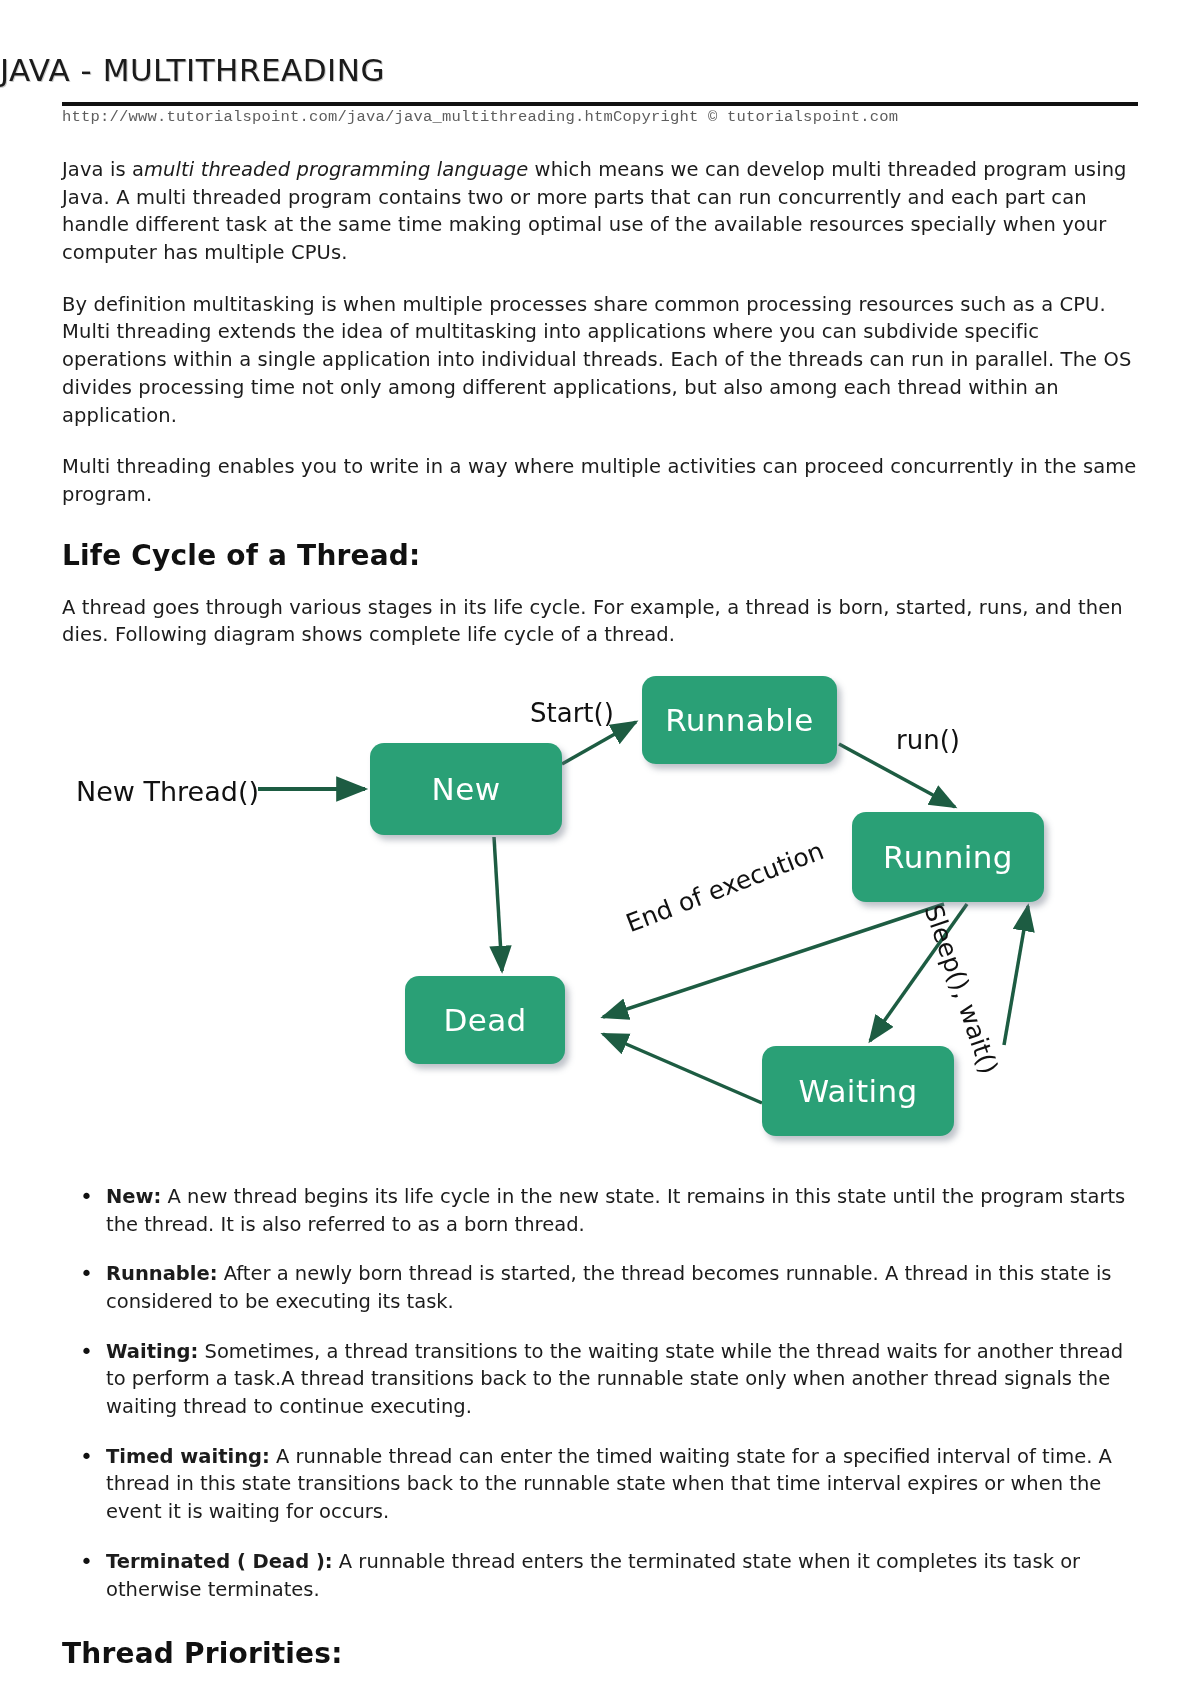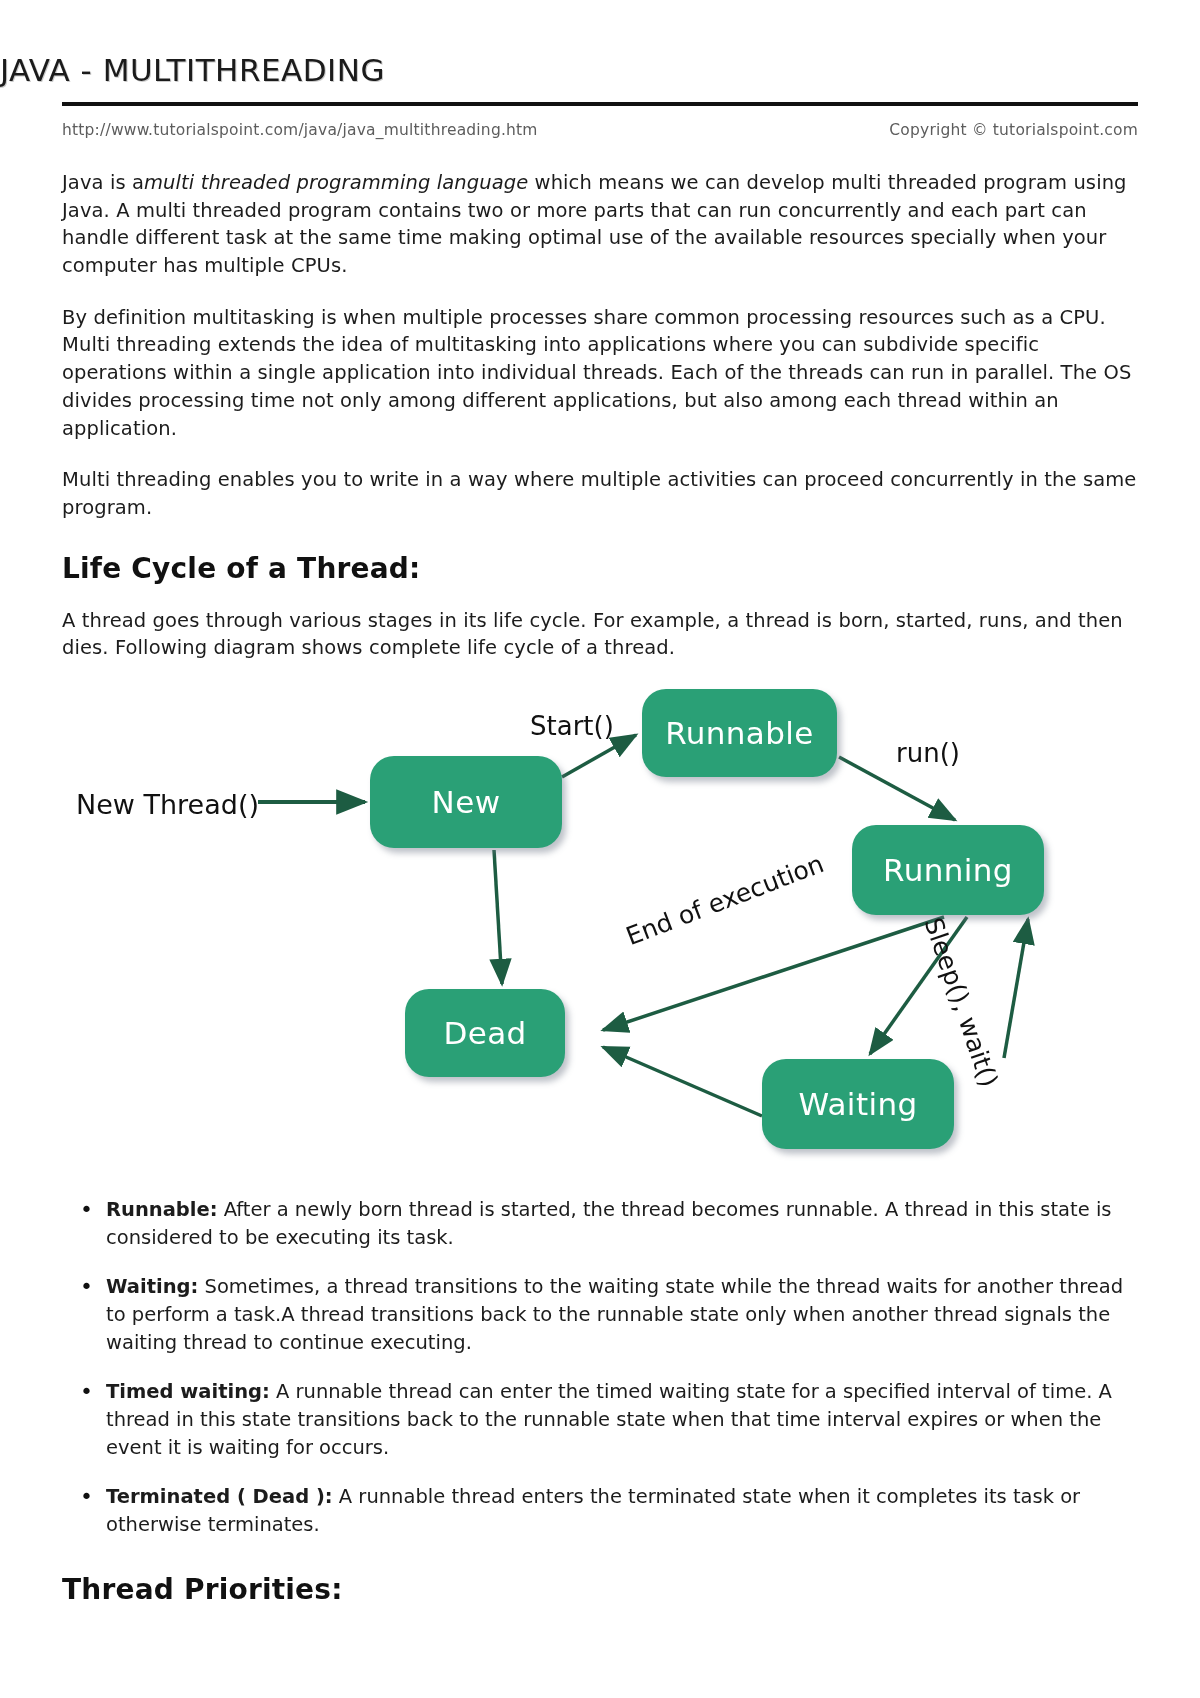--- a/index.html
+++ b/index.html
@@ -36,26 +36,27 @@
     padding-top: 52px;
     text-shadow: 1px 1px 0 rgba(160,160,160,0.55);
   }
   .title-rule {
     height: 4px;
     background: #111;
     margin: 14px 62px 0 62px;
   }
   .header-meta {
     display: flex;
-    justify-content: space-between;
+    justify-content: flex-start;
     align-items: baseline;
-    margin: 15px 62px 0 62px;
+    margin: 2px 62px 0 62px;
     font-size: 15.5px;
     color: #5d5d5d;
     letter-spacing: 0.2px;
+    font-family: Liberation Mono, monospace;
   }
 
   
   .content {
     margin: 0 62px;
     padding-top: 30px;
   }
   p.para {
     font-size: 19.5px;
     line-height: 1.42;
@@ -78,21 +79,21 @@
     position: relative;
     width: 1076px;
     height: 492px;
     margin: 12px 0 18px 0;
   }
   .diagram-wrap svg { position: absolute; top: 0; left: 0; }
 
   .node {
     position: absolute;
     background: #2aa076;
-    border-radius: 24px;
+    border-radius: 14px;
     box-shadow: 4px 5px 6px rgba(110,120,135,0.45);
     display: flex;
     align-items: center;
     justify-content: center;
     color: #ffffff;
     font-size: 31px;
     font-family: "DejaVu Sans", sans-serif;
     letter-spacing: 0.4px;
   }
   .node-new      { left: 308px; top:  70px; width: 192px; height: 92px; }
@@ -206,20 +207,21 @@
 
       <div class="edge-label lbl-newthread">New Thread()</div>
       <div class="edge-label lbl-start">Start()</div>
       <div class="edge-label lbl-run">run()</div>
       <div class="edge-label lbl-eoe">End of execution</div>
       <div class="edge-label lbl-sleep">Sleep(), wait()</div>
     </div>
 
 
     <ul class="stages">
+      <li><b>New:</b><span> A new thread begins its life cycle in the new state. It remains in this state until the program starts the thread. It is also referred to as a born thread.</span></li>
       <li><b>Runnable:</b><span> After a newly born thread is started, the thread becomes runnable. A thread in this state is considered to be executing its task.</span></li>
       <li><b>Waiting:</b><span> Sometimes, a thread transitions to the waiting state while the thread waits for another thread to perform a task.A thread transitions back to the runnable state only when another thread signals the waiting thread to continue executing.</span></li>
       <li><b>Timed waiting:</b><span> A runnable thread can enter the timed waiting state for a specified interval of time. A thread in this state transitions back to the runnable state when that time interval expires or when the event it is waiting for occurs.</span></li>
       <li><b>Terminated ( Dead ):</b><span> A runnable thread enters the terminated state when it completes its task or otherwise terminates.</span></li>
     </ul>
 
     <h2 class="section-head last">Thread Priorities:</h2>
 
   </div>
 </div>

